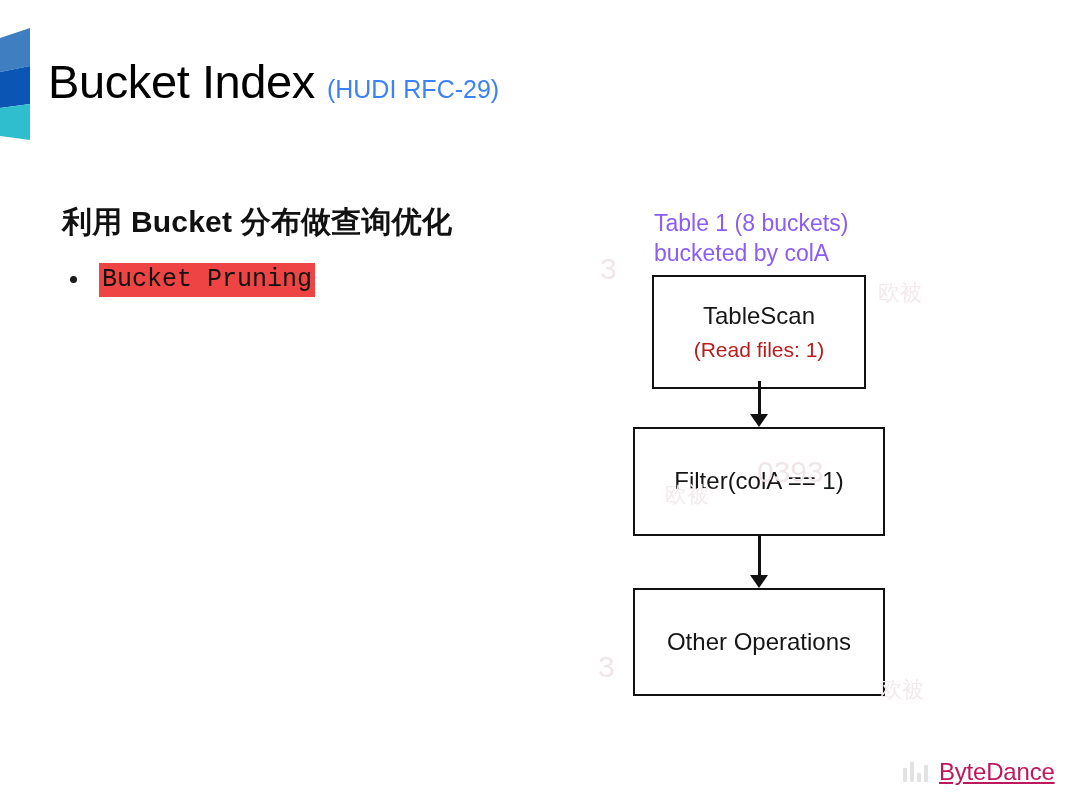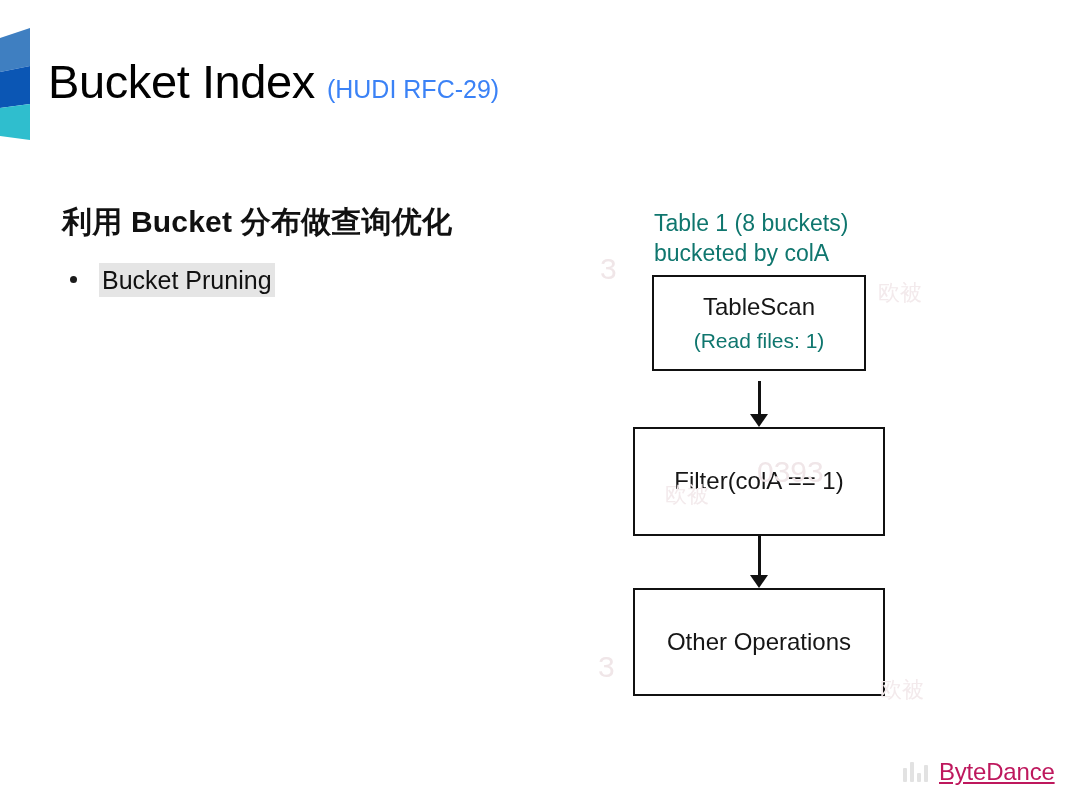--- a/index.html
+++ b/index.html
@@ -83,63 +83,64 @@
     margin-right: 22px;
     flex: 0 0 auto;
   }
   .bullet-text {
     font-size: 25px;
     color: #111111;
     line-height: 1.3;
     padding: 1px 3px;
   }
   .bullet-text.hl {
-    background: #e5e5e5;
+    background: #ef4444;
+    font-family: Liberation Mono, monospace;
   }
 
   
   #diagram {
     position: absolute;
     left: 595px;
     top: 200px;
     width: 330px;
     height: 510px;
   }
   #diagram-caption {
     position: absolute;
     left: 59px;
     top: 8px;
     font-size: 23px;
-    color: #0f766e;
+    color: #8b5cf6;
     line-height: 1.32;
     white-space: pre-line;
   }
   .flow-box {
     position: absolute;
     border: 2px solid #111111;
     background: #ffffff;
     box-sizing: border-box;
     display: flex;
     flex-direction: column;
     align-items: center;
     justify-content: center;
   }
   .flow-title {
     font-size: 24px;
     color: #161616;
     line-height: 1.2;
   }
   .flow-sub {
     font-size: 21px;
-    color: #0f766e;
+    color: #b91c1c;
     line-height: 1.2;
     margin-top: 6px;
   }
   #box-tablescan {
-    left: 57px;  top: 75px;  width: 214px; height: 96px;
+    left: 57px;  top: 75px;  width: 214px; height: 114px;
   }
   #box-filter {
     left: 38px;  top: 227px; width: 252px; height: 109px;
   }
   #box-other {
     left: 38px;  top: 388px; width: 252px; height: 108px;
   }
   .connector {
     position: absolute;
     left: 163px;

